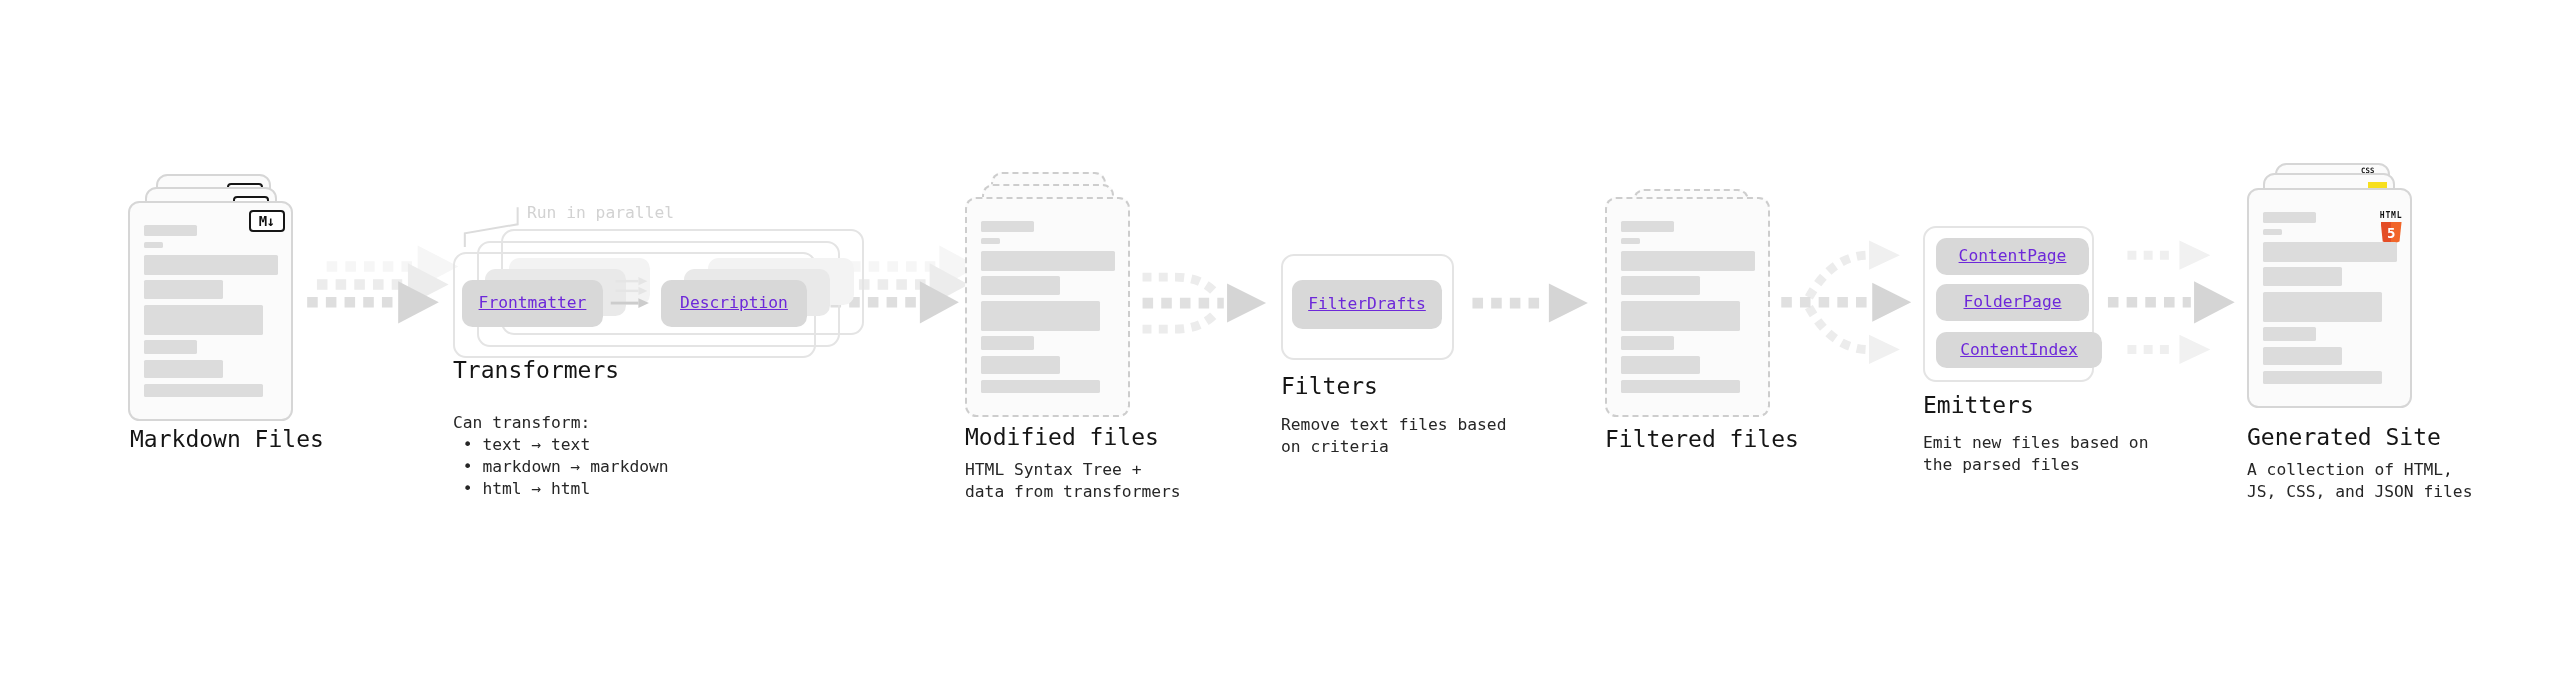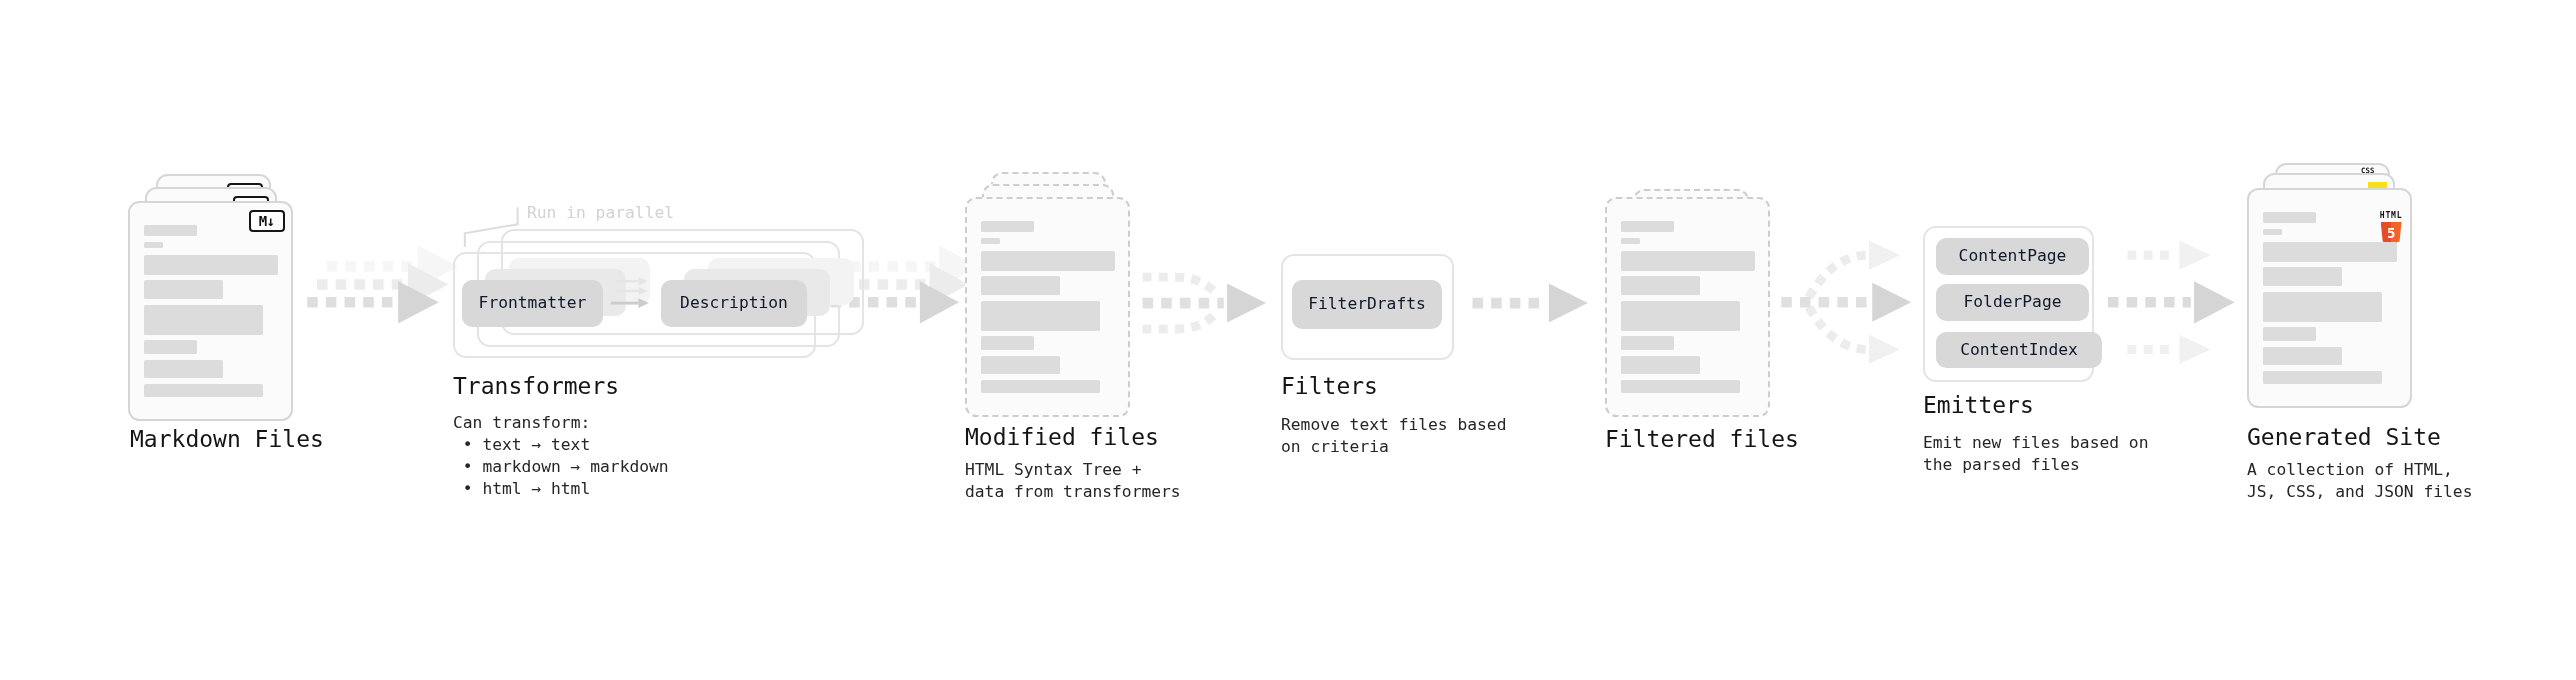--- a/index.html
+++ b/index.html
@@ -27,23 +27,23 @@
   .skel i:nth-child(8){top:181px;width:119px;height:13px;}
 
   .mdb{position:absolute;top:6.5px;right:6.5px;width:36px;height:22px;background:#ffffff;
        border:2.8px solid #161616;border-radius:4.1px;color:#111;
        font:700 14px/1 "DejaVu Sans Mono",monospace;letter-spacing:-0.8px;
        display:flex;align-items:center;justify-content:center;box-sizing:border-box;}
 
   
   .frame{position:absolute;border:2px solid #e4e4e4;border-radius:13px;
          background:transparent;box-sizing:border-box;}
-  .chip{position:absolute;background:#d8d8d8;border-radius:10.6px;color:#0f172a;
+  .chip{position:absolute;background:#d8d8d8;border-radius:10.6px;color:#6d28d9;
         font:400 16.3px/1 "DejaVu Sans Mono",monospace;
-        display:flex;align-items:center;justify-content:center;white-space:nowrap;}
+        display:flex;align-items:center;justify-content:center;white-space:nowrap;text-decoration:underline;}
   .chip.g1{background:#e9e9e9;}
   .chip.g2{background:#f3f3f3;}
 
   
   .sec-title{position:absolute;font:400 23px/28px "DejaVu Sans Mono",monospace;
              color:#151515;white-space:nowrap;}
   .sec-body{position:absolute;font:400 16.3px/22px "DejaVu Sans Mono",monospace;
             color:#262626;white-space:nowrap;}
   .sec-body div{height:22px;}
   .note{position:absolute;font:400 16.3px/1 "DejaVu Sans Mono",monospace;
@@ -173,21 +173,21 @@
       <polygon points="786,353 786,363 797,358" fill="#e5e5e5"></polygon>
       <path d="M752 373 H786" stroke="#cccccc" stroke-width="3.5" fill="none"></path>
       <polygon points="786,367 786,379 799,373" fill="#cccccc"></polygon>
     </svg>
 
     <div class="chip" style="left:462px;top:280px;width:141px;height:47px;">Frontmatter</div>
     <div class="chip" style="left:661px;top:280px;width:146px;height:47px;">Description</div>
 
     <div class="note" style="left:527px;top:205px;">Run in parallel</div>
 
-    <div class="sec-title" style="left:453px;top:372px;">Transformers</div>
+    <div class="sec-title" style="left:453px;top:356px;">Transformers</div>
     <div class="sec-body" style="left:453px;top:412px;">
       <div>Can transform:</div>
       <div style="padding-left:9.8px;">• text → text</div>
       <div style="padding-left:9.8px;">• markdown → markdown</div>
       <div style="padding-left:9.8px;">• html → html</div>
     </div>
   </div>
 
   
   <div class="grp">

